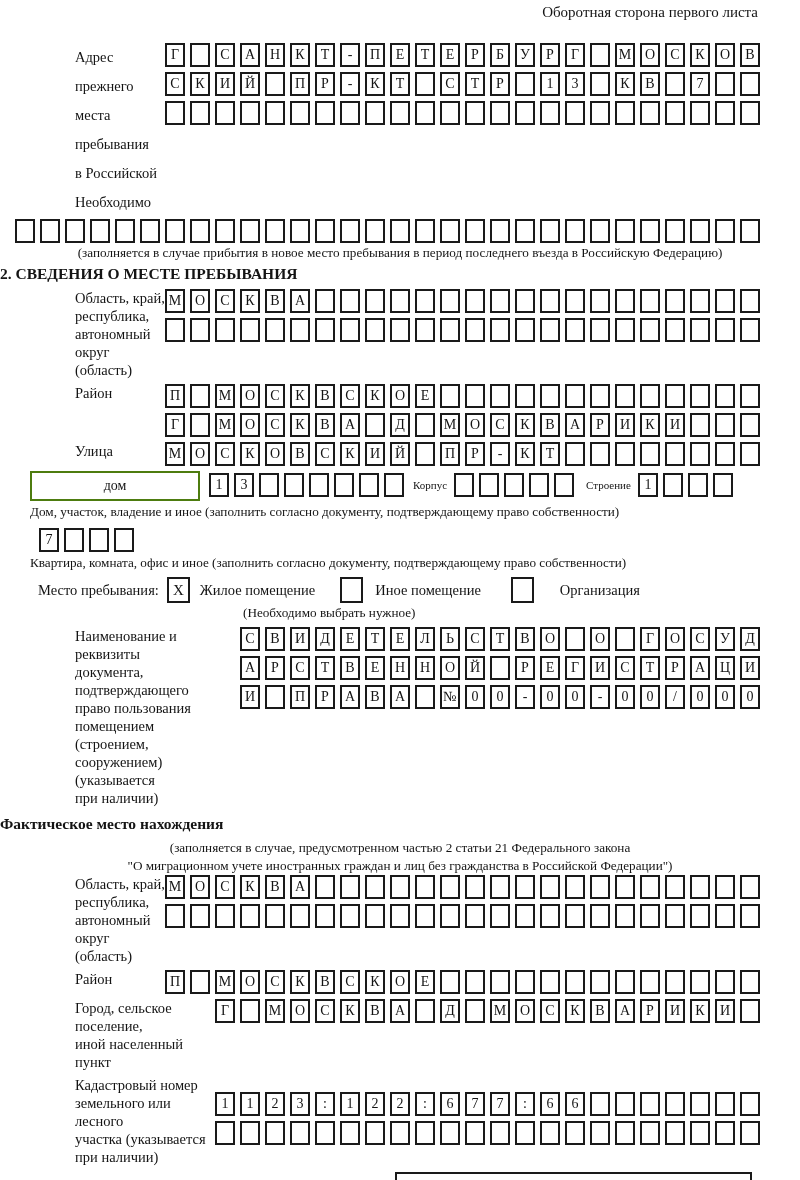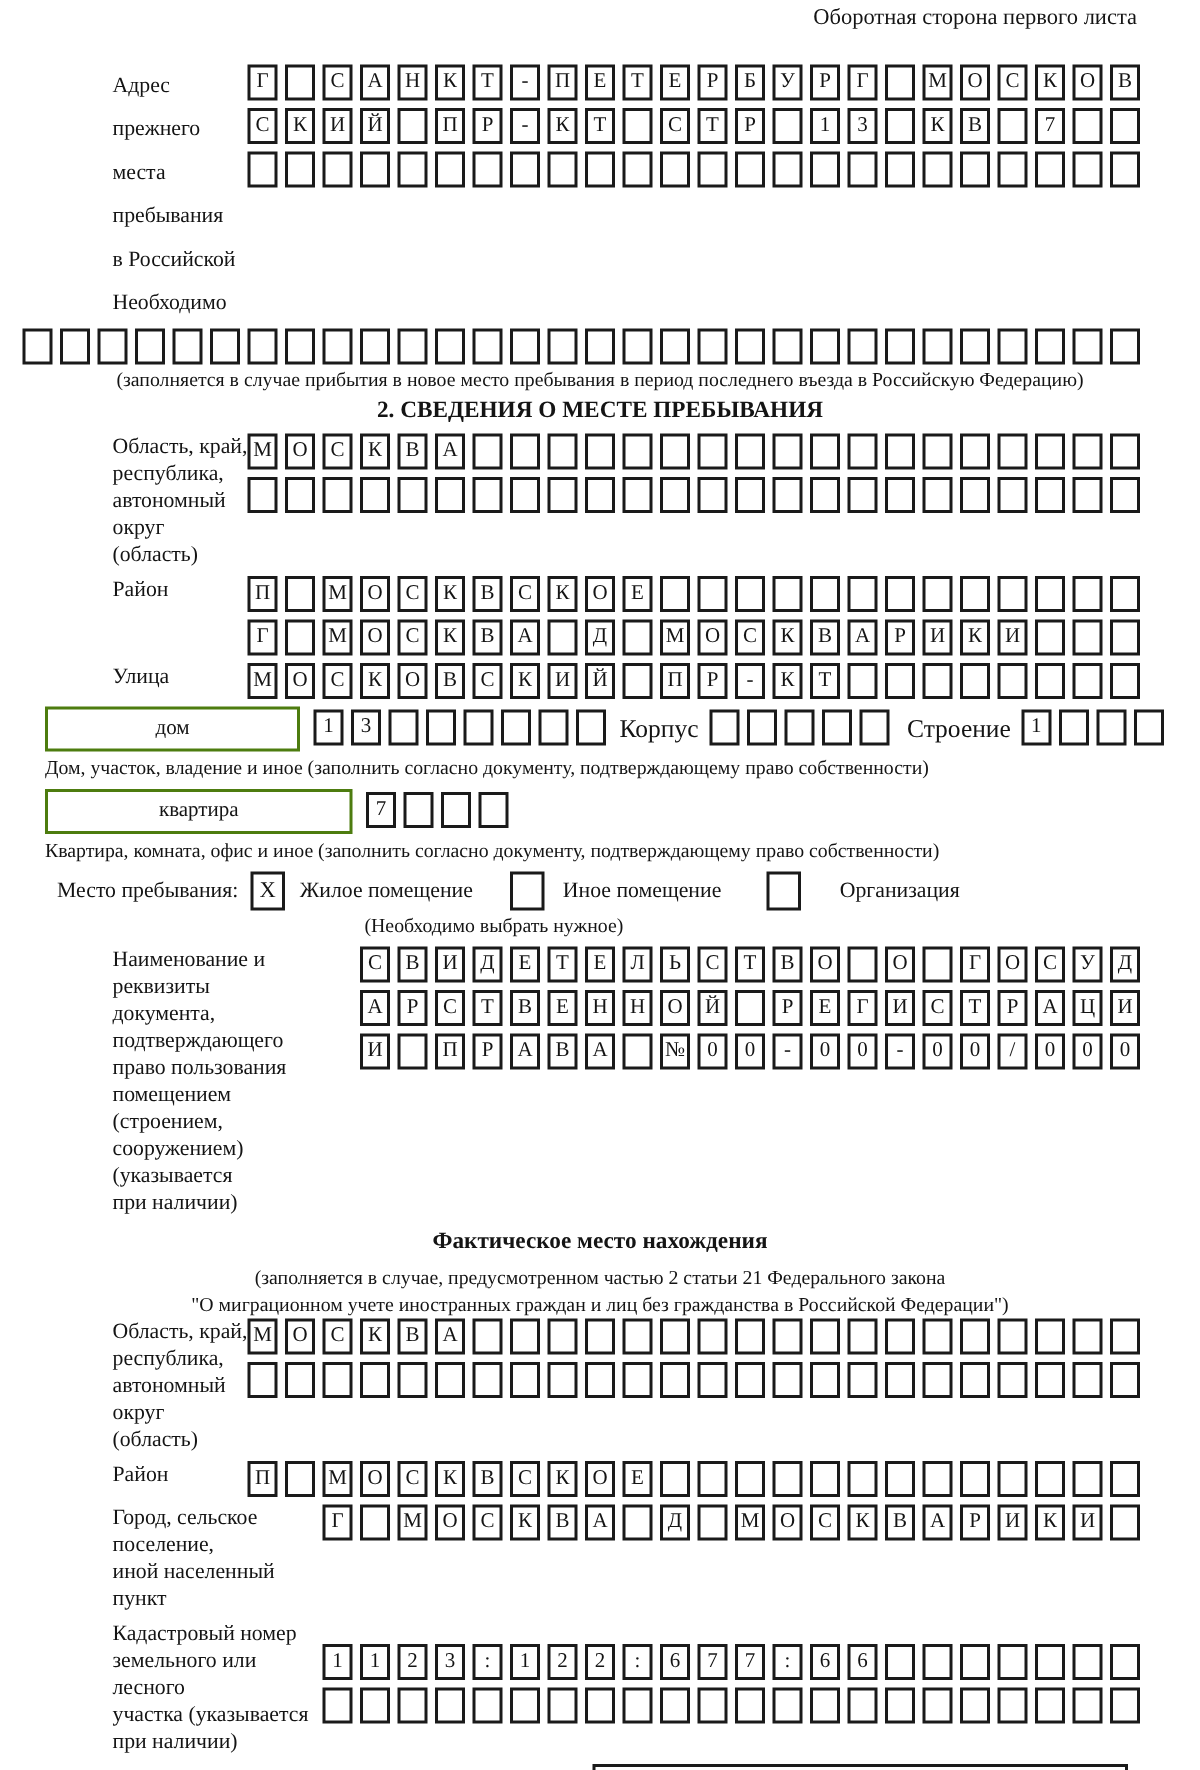--- a/index.html
+++ b/index.html
@@ -22,28 +22,28 @@
     border:2px solid #1a1a1a; background:#fff;
     display:flex; align-items:center; justify-content:center;
     font-size:14px;
   }
   .cells.big .cell { width:23px; height:26px; font-size:15px; }
 
   .fullrow { margin:0 0 2px 15px; }
   .caption { font-size:13.2px; }
   .caption.center { text-align:center; }
   .caption.left { margin-left:30px; }
-  .section-title { font-weight:bold; font-size:15.5px; text-align:center; margin:4px 0 6px 0;font-family:Liberation Serif, serif; }
+  .section-title { font-weight:bold; font-size:15.5px; text-align:left; margin:4px 0 6px 0;font-family:Liberation Serif, serif; }
 
   .widebox {
     box-sizing:border-box; border:2px solid #4d7c0f; height:30px;
     display:flex; align-items:center; justify-content:center; font-size:14px;
     flex:0 0 auto;
   }
-  .inline-label { font-size:17px; line-height:29px; flex:0 0 auto; }
+  .inline-label { font-size:11px; line-height:29px; flex:0 0 auto; }
   .hrow { display:flex; align-items:flex-start; margin:4px 0 3px 30px; }
   .hrow .cells { margin-top:2px; }
 
   .stay-row { display:flex; align-items:center; margin:6px 0 2px 38px; gap:0; }
   .stay-row .lbl { font-size:14.5px; }
 
   .stamp-box { box-sizing:border-box; width:357px; height:176px; border:2px solid #1a1a1a; margin:6px 0 4px 395px; }
   .stamp-caption { width:400px; margin-left:375px; text-align:center; font-size:13.5px; line-height:18.5px; }
 </style>
 </head>
@@ -357,21 +357,20 @@
   <div class="cells" style="margin-left:7px;">
       <div class="cell">1</div>
       <div class="cell"></div>
       <div class="cell"></div>
       <div class="cell"></div>
     </div>
 </div>
 <div class="caption left">Дом, участок, владение и иное (заполнить согласно документу, подтверждающему право собственности)</div>
 
 <div class="hrow" style="margin-top:6px;">
-  <div class="widebox" style="width:205px;">квартира</div>
   <div class="cells" style="margin-left:9px;">
       <div class="cell">7</div>
       <div class="cell"></div>
       <div class="cell"></div>
       <div class="cell"></div>
     </div>
 </div>
 <div class="caption left">Квартира, комната, офис и иное (заполнить согласно документу, подтверждающему право собственности)</div>
 
 <div class="stay-row">

